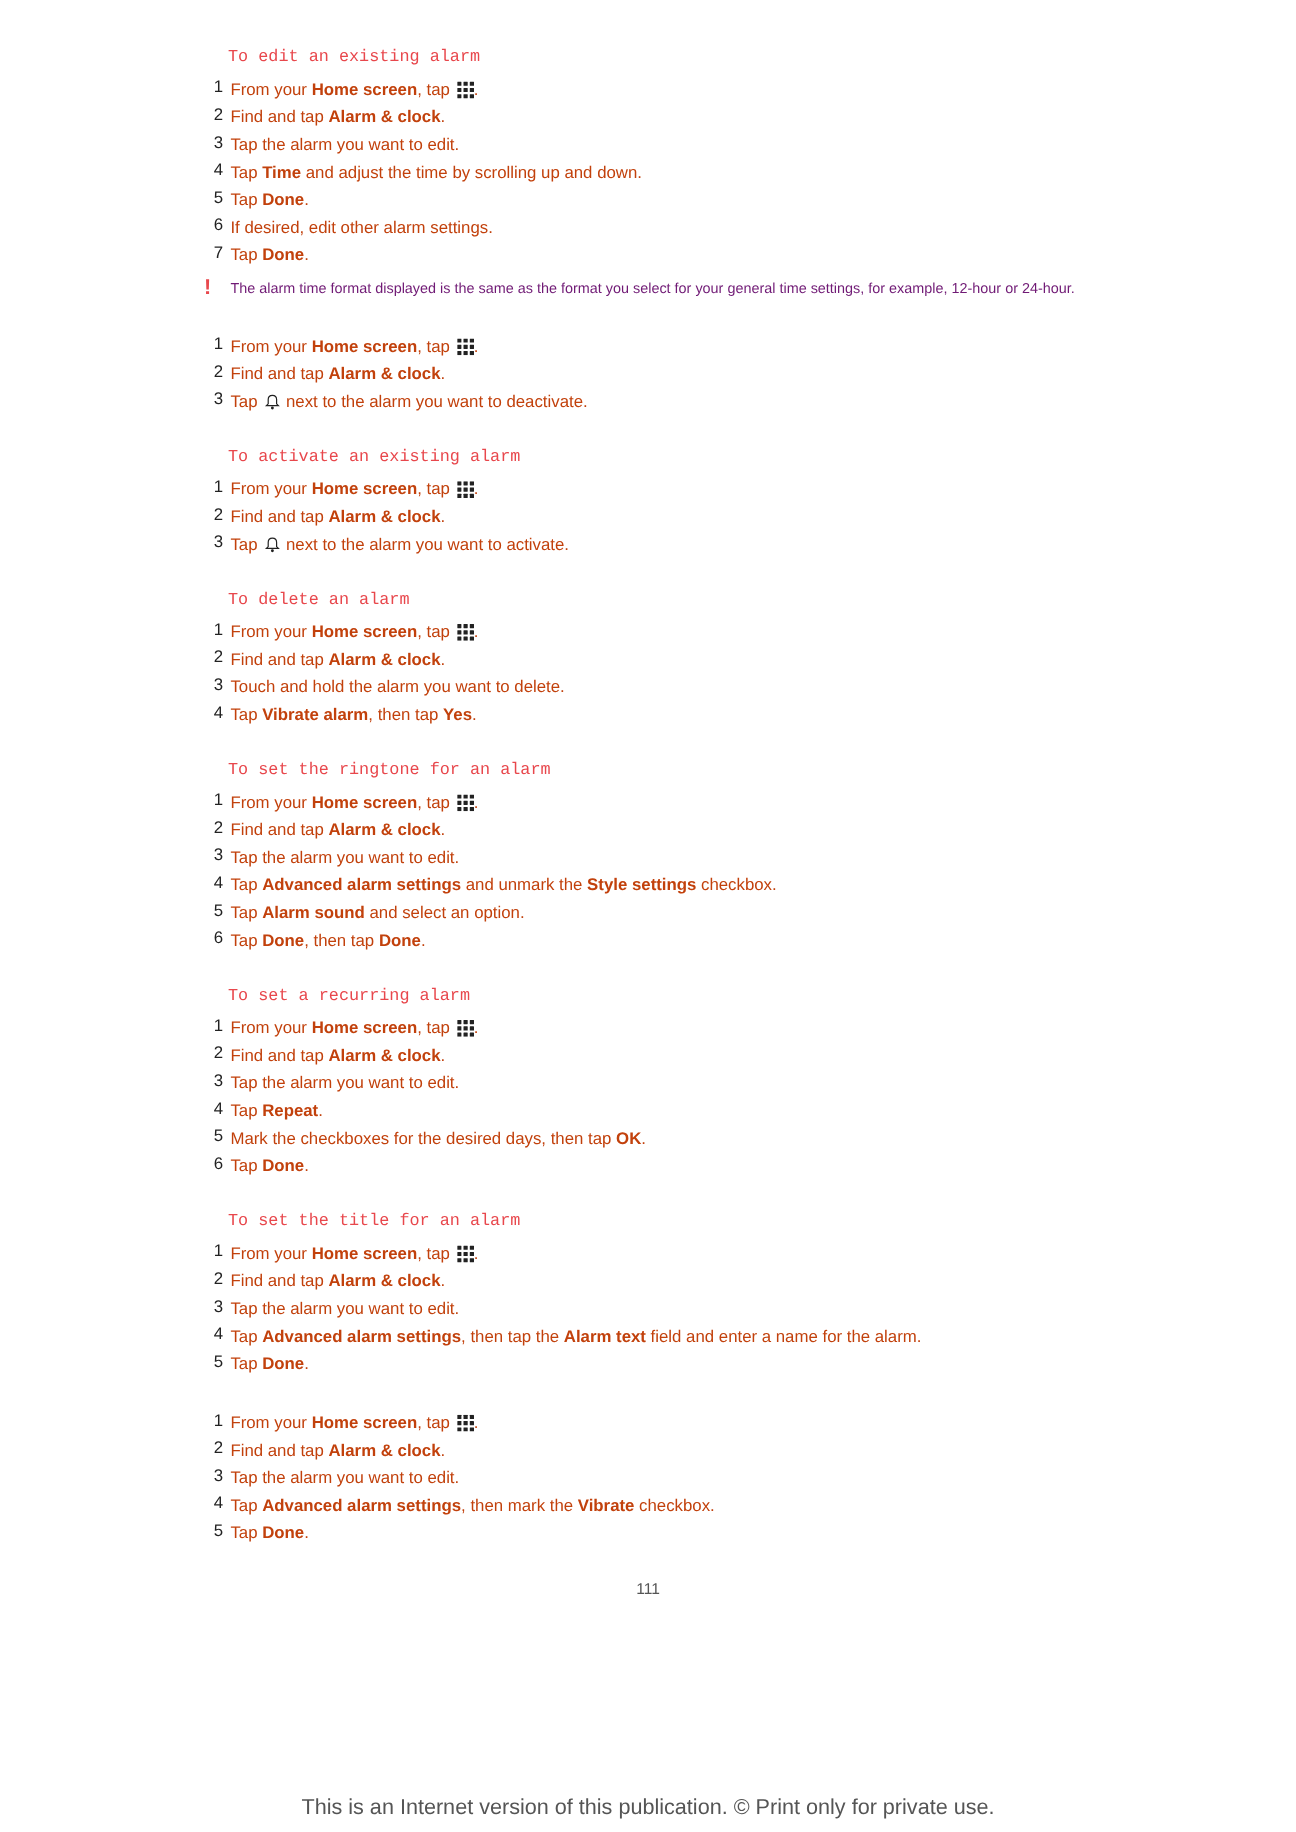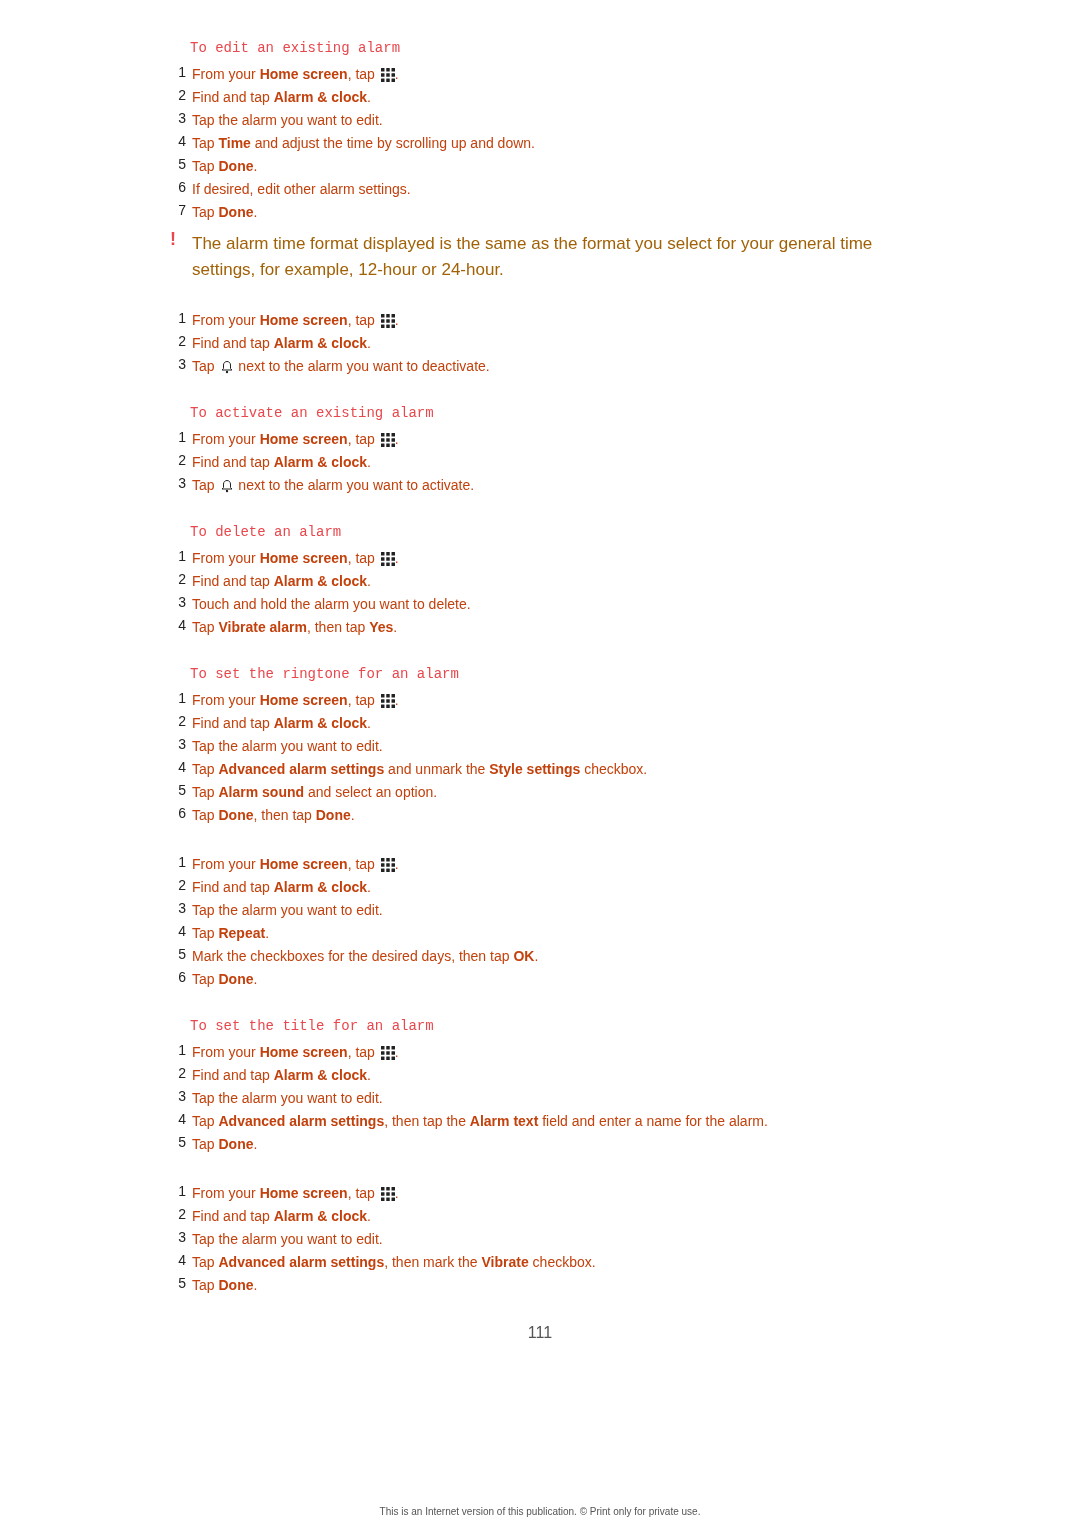--- a/index.html
+++ b/index.html
@@ -61,22 +61,22 @@
     }
     .note-icon {
       color: #e8474c;
       font-size: 18px;
       font-weight: bold;
       min-width: 22px;
       padding-right: 6px;
       margin-top: -2px;
     }
     .note-text {
-      font-size: 17px;
-      color: #a16207;
+      font-size: 12px;
+      color: #701a75;
       line-height: 1.5;
     }
     .grid-icon {
       display: inline-block;
       width: 14px;
       height: 14px;
       vertical-align: middle;
       margin-left: 2px;
       position: relative;
       top: -1px;
@@ -91,27 +91,27 @@
       height: 14px;
       vertical-align: middle;
       margin-left: 2px;
       position: relative;
       top: -1px;
     }
     .footer {
       width: 100%;
       text-align: center;
       padding: 18px 0 10px 0;
-      font-size: 10px;
+      font-size: 18px;
       color: #555;
       border-top: none;
     }
     .page-num {
       text-align: center;
-      font-size: 16px;
+      font-size: 13px;
       color: #555;
       margin-bottom: 8px;
     }
   </style>
 </head>
 <body>
 
 <div class="page">
   <div id="sections-container">
       <div class="section">
@@ -298,20 +298,21 @@
             <span class="num">5</span>
             <span class="content">Tap <b>Alarm sound</b> and select an option.</span>
           </li>
           <li>
             <span class="num">6</span>
             <span class="content">Tap <b>Done</b>, then tap <b>Done</b>.</span>
           </li>
         </ol>
       </div>
       <div class="section">
+        <div class="section-title">To set a recurring alarm</div>
         <ol>
           <li>
             <span class="num">1</span>
             <span class="content">From your <b>Home screen</b>, tap <span class="grid-icon">
     <svg viewBox="0 0 14 14" xmlns="http://www.w3.org/2000/svg">
       <rect x="0" y="0" width="3.5" height="3.5" rx="0.3" fill="#222"></rect>
       <rect x="5.25" y="0" width="3.5" height="3.5" rx="0.3" fill="#222"></rect>
       <rect x="10.5" y="0" width="3.5" height="3.5" rx="0.3" fill="#222"></rect>
       <rect x="0" y="5.25" width="3.5" height="3.5" rx="0.3" fill="#222"></rect>
       <rect x="5.25" y="5.25" width="3.5" height="3.5" rx="0.3" fill="#222"></rect>

